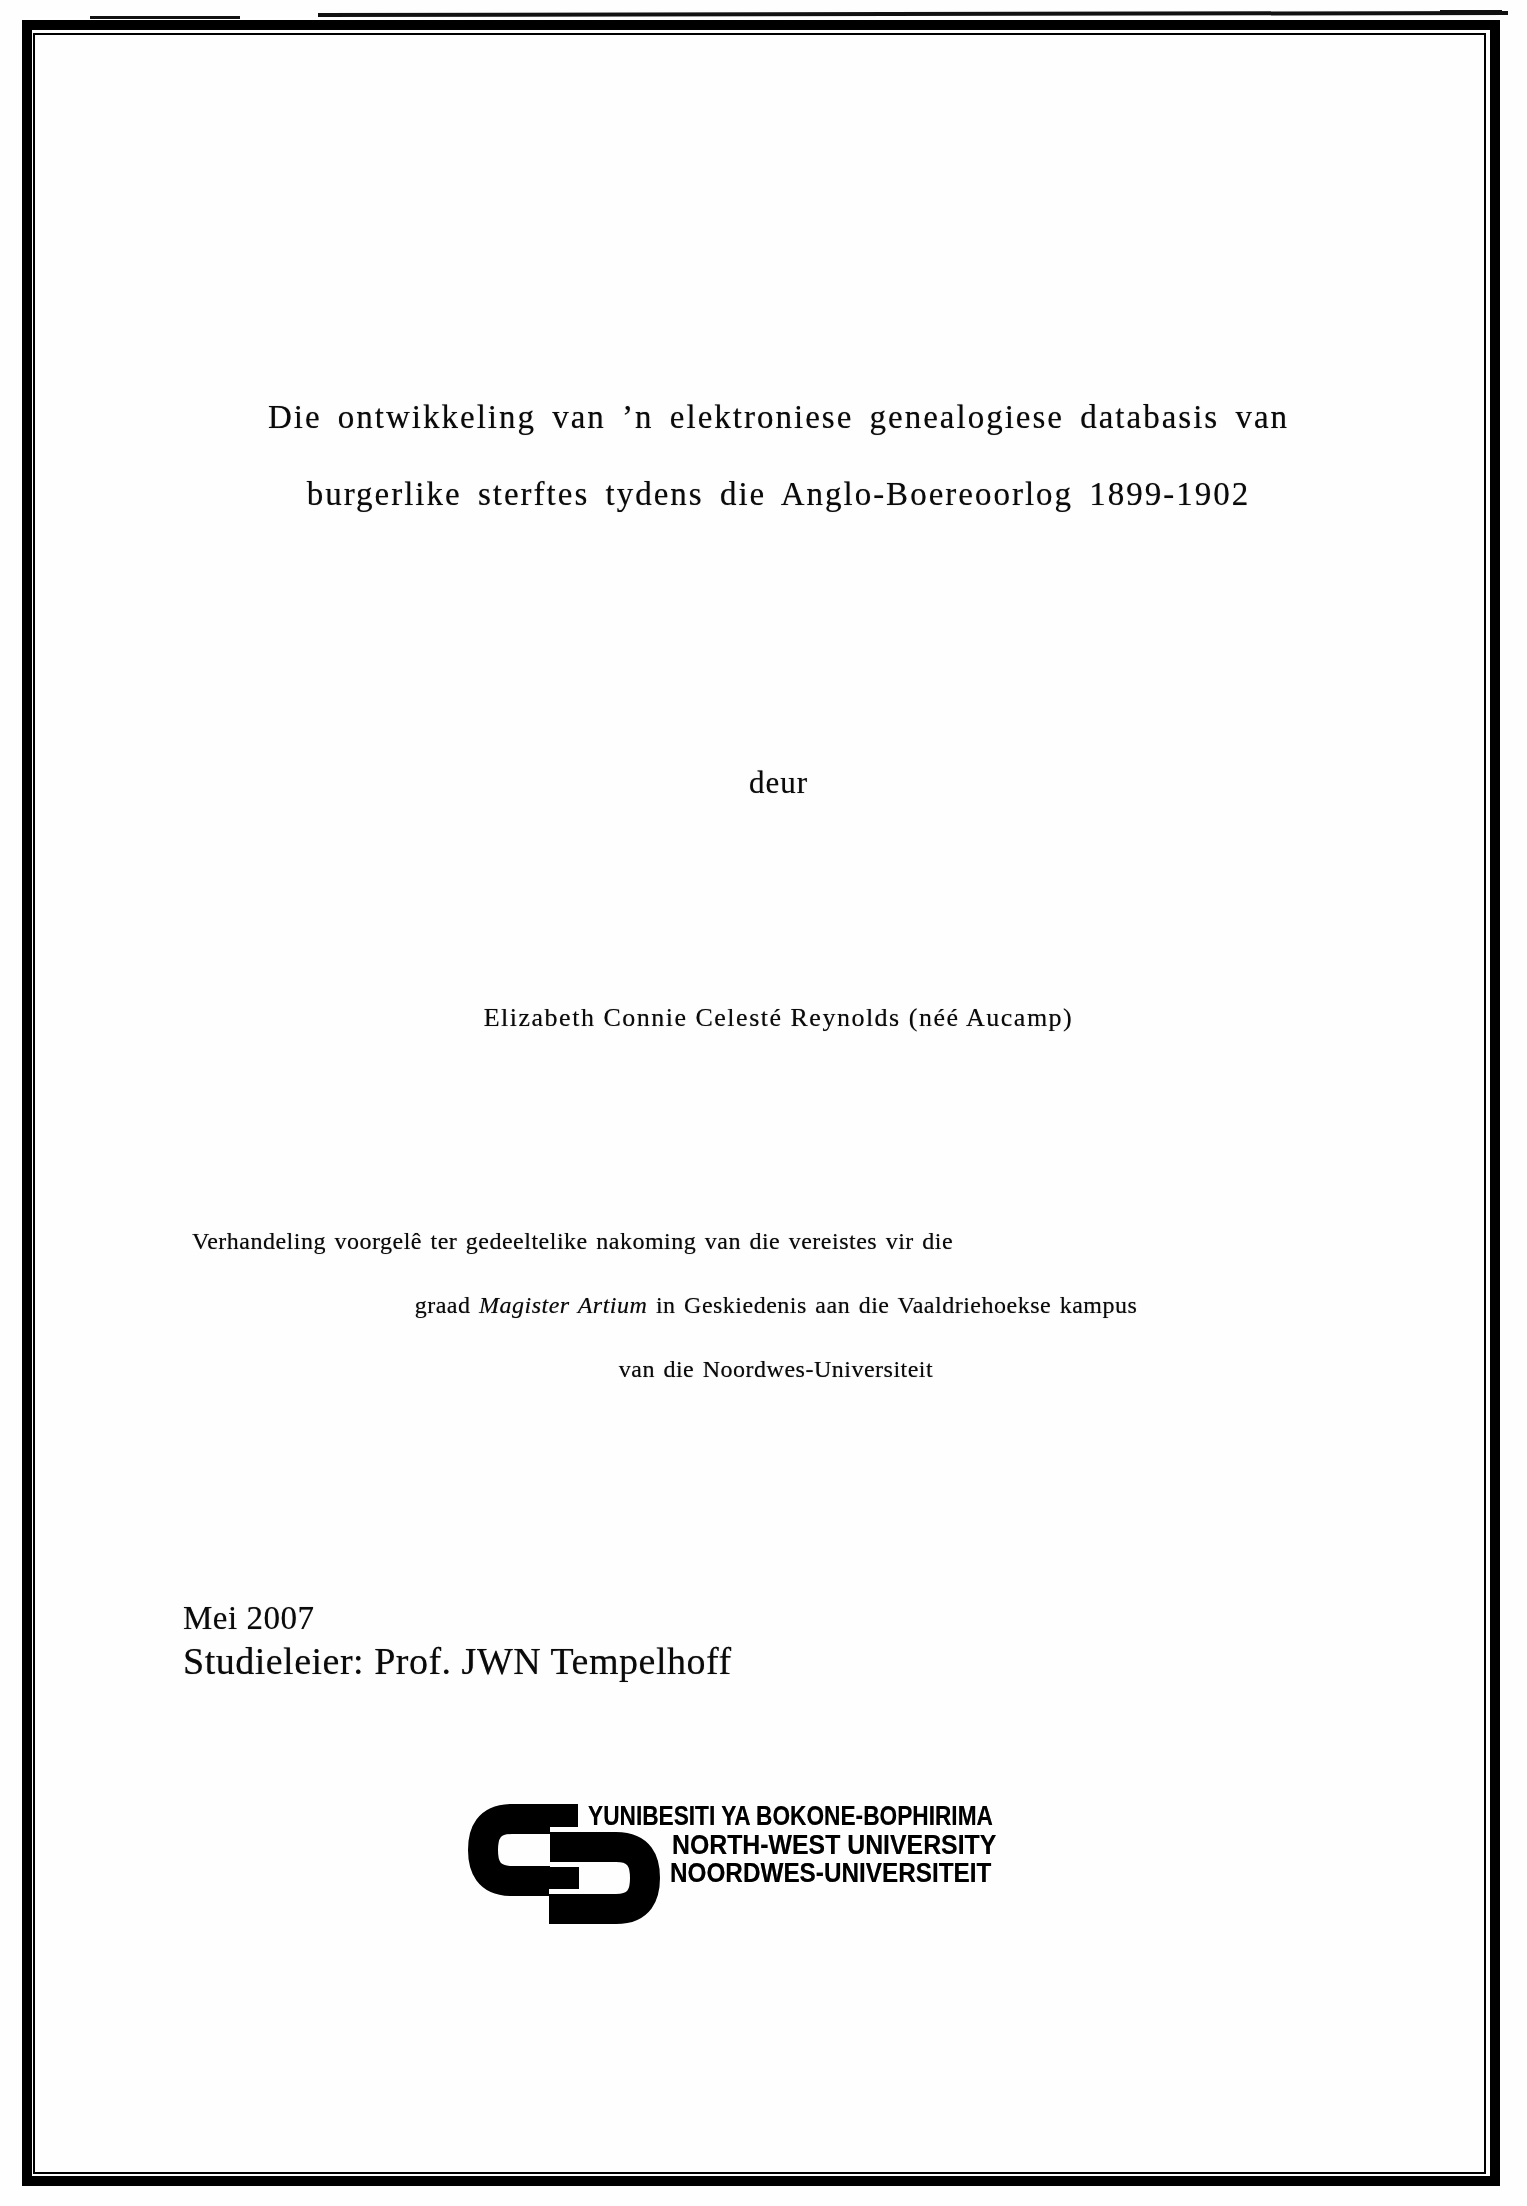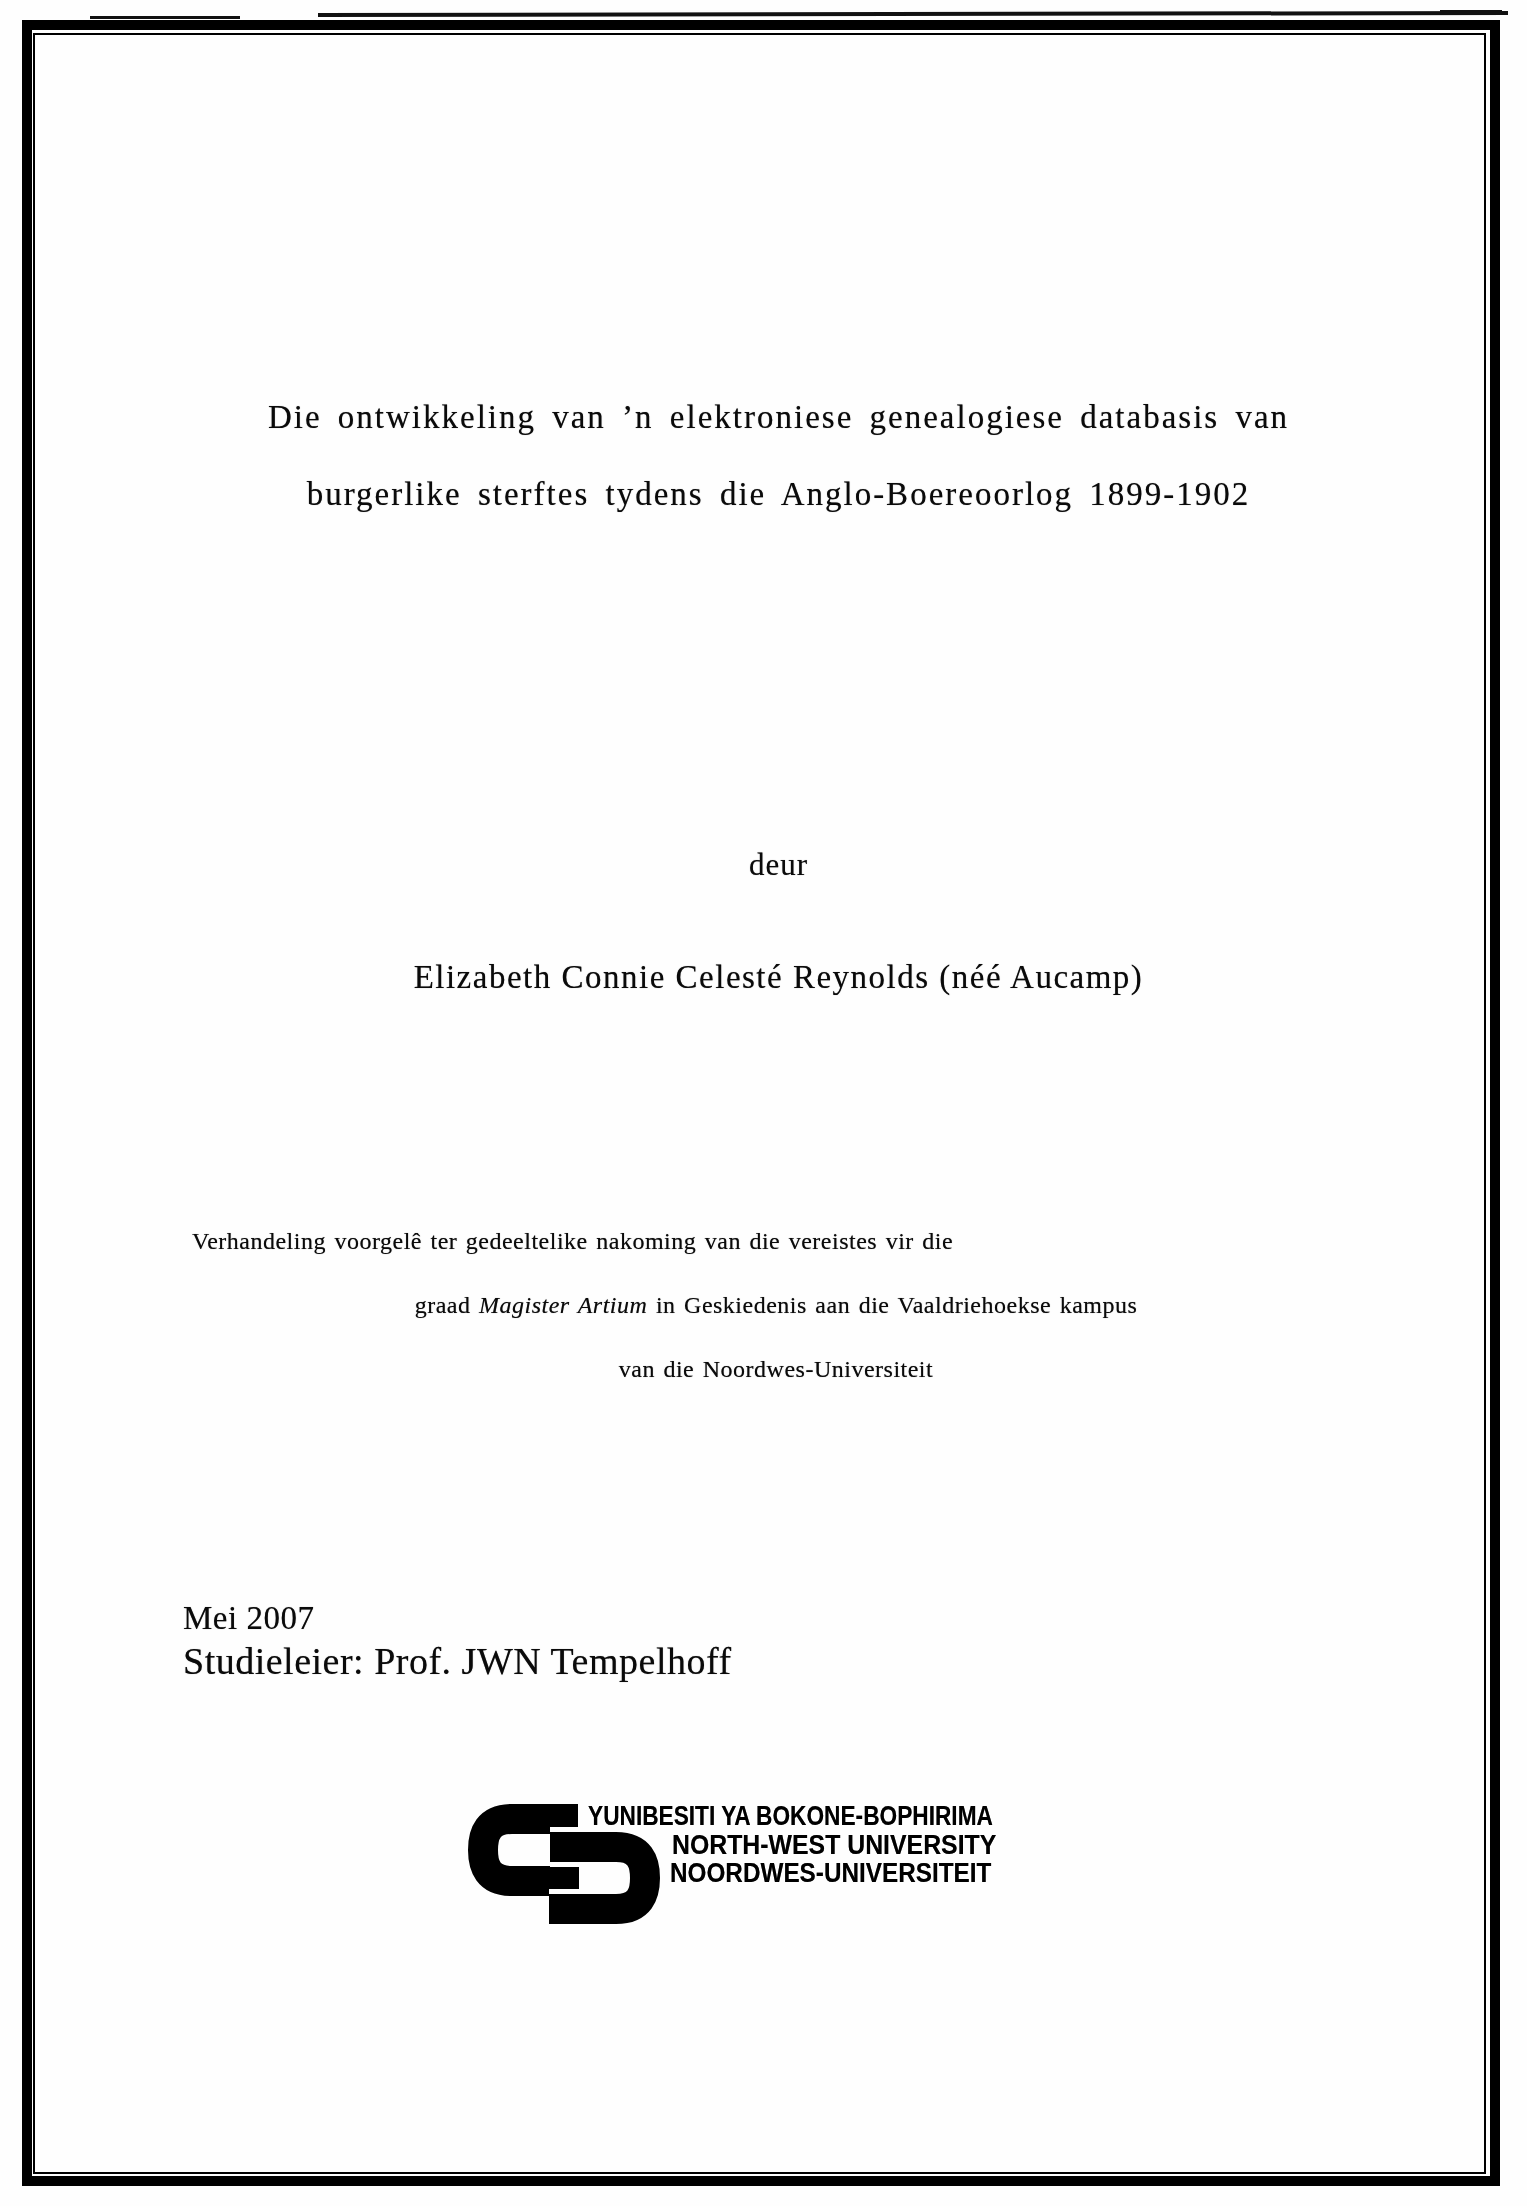--- a/index.html
+++ b/index.html
@@ -30,23 +30,23 @@
   .a3 { left: 1440px; top: 10px; width: 62px;  height: 4px; }
 
   .centerband { position: absolute; left: 35px; right: 5px; text-align: center; }
 
   .title-line {
     font-size: 33px; letter-spacing: 2px; word-spacing: 6px; white-space: nowrap;
   }
   .title-1 { top: 399px; }
   .title-2 { top: 476px; text-align: center; }
 
-  .byline { top: 847px; font-size: 31px; letter-spacing: 1px; }
+  .byline { top: 765px; font-size: 31px; letter-spacing: 1px; }
 
-  .author { top: 959px; font-size: 33px; letter-spacing: 1.5px; white-space: nowrap; }
+  .author { top: 1003px; font-size: 26px; letter-spacing: 1.5px; white-space: nowrap; }
 
   .declaration {
     position: absolute; left: 192px; top: 1221px; width: 1168px;
     font-size: 24px; line-height: 40px; letter-spacing: 0.5px; word-spacing: 2px;
   }
   .decl-line1 { text-align: justify; text-align-last: justify; white-space: nowrap; }
   .decl-line1::after { content: ""; display: inline-block; width: 100%; }
   .decl-line2, .decl-line3 { text-align: center; white-space: nowrap; margin-top: 24px; }
   .it { font-style: italic; }
 

